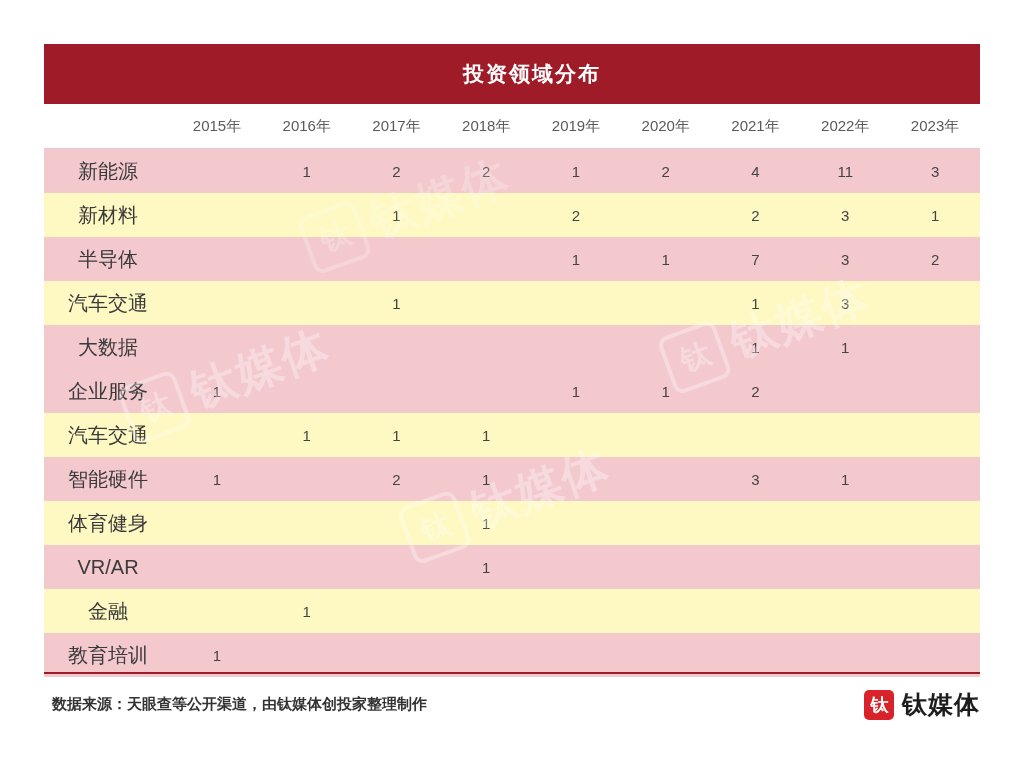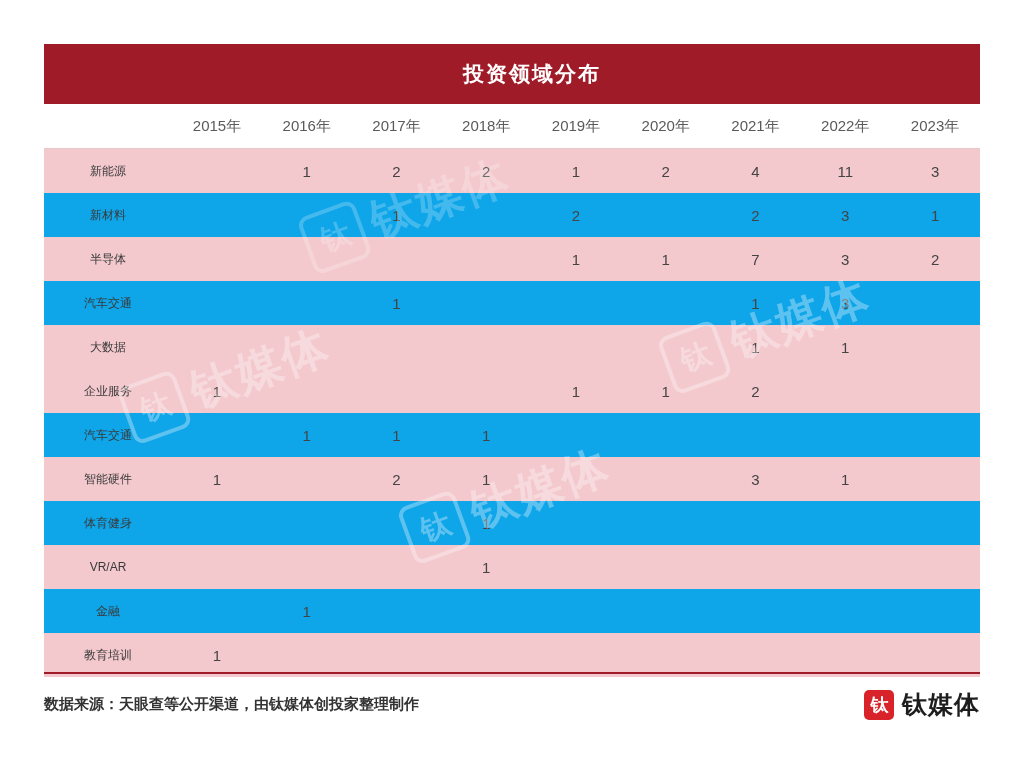--- a/index.html
+++ b/index.html
@@ -103,43 +103,44 @@
     border-bottom: 1px solid #e8c9cc;
   }
   tbody td {
     height: 42px;
     font-size: 15px;
     text-align: center;
     color: #444444;
     vertical-align: middle;
   }
   tbody td.label {
-    font-size: 12px;
+    font-size: 20px;
     color: #3a3a3a;
   }
   tbody tr.odd td { background: #f3c9cd; }
-  tbody tr.even td { background: #0ea5e9; }
+  tbody tr.even td { background: #fef9c3; }
 
   
   .footer {
     position: absolute;
     left: 44px;
     top: 672px;
     width: 936px;
     z-index: 6;
   }
   .footer-rule {
     border-top: 2px solid #9e1b27;
     width: 936px;
   }
   .footer-inner {
     display: flex;
     align-items: center;
     justify-content: space-between;
     padding-top: 14px;
+    margin-left: 8px;
   }
   .source-text {
     font-size: 15px;
     color: #333333;
     font-weight: bold;
   }
   .brand {
     display: flex;
     align-items: center;
     gap: 8px;

